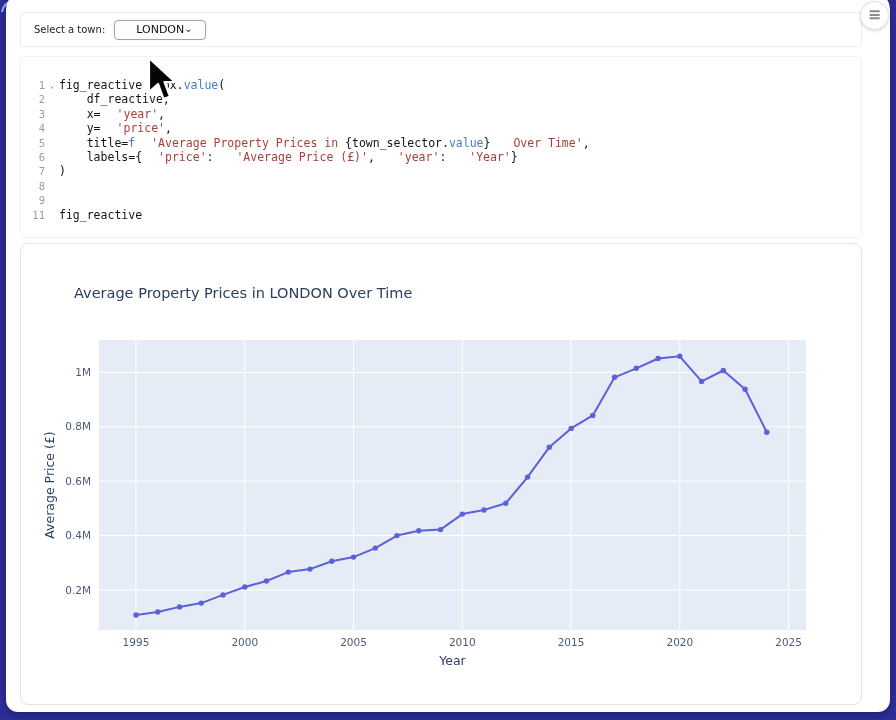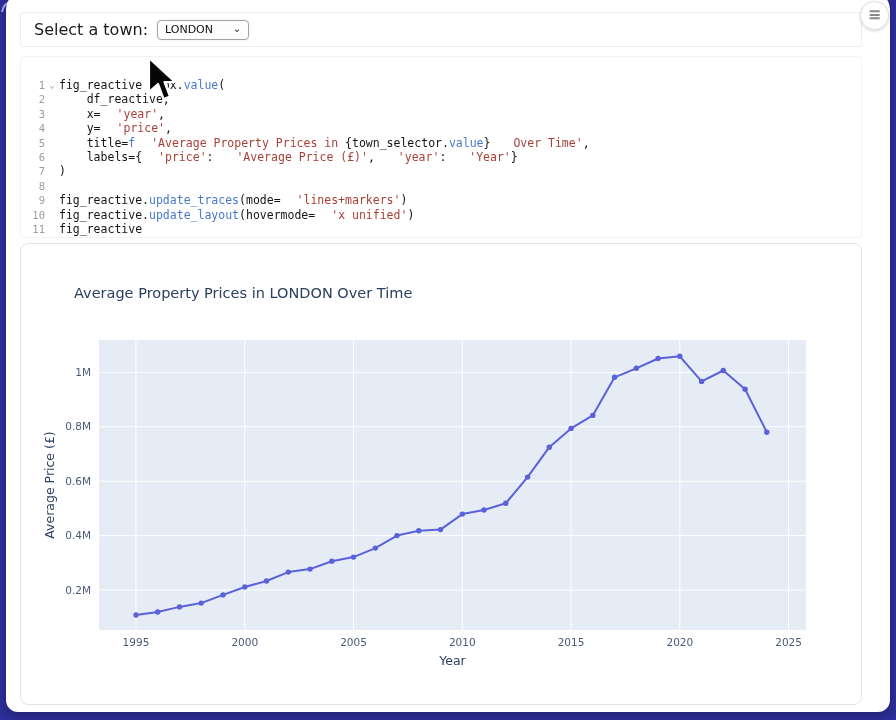--- a/index.html
+++ b/index.html
@@ -20,26 +20,26 @@
     background:#fff;border:1px solid #e2e2e2;box-shadow:0 1px 3px rgba(0,0,0,.16);
     display:flex;align-items:center;justify-content:center;z-index:6;cursor:pointer;
     box-sizing:border-box;
   }
   .menu-btn .glyph{font-size:16px;font-weight:bold;color:#8a8a8a;line-height:1;margin-top:-1px;}
   .row1{
     position:absolute;left:20px;top:12px;width:842px;height:35px;z-index:2;
     background:#fff;border:1px solid #ededed;border-radius:3px;box-sizing:border-box;
     display:flex;align-items:center;padding-left:13px;
   }
-  .row1 .lbl{font-size:16px;color:#1c1c1c;}
+  .row1 .lbl{font-size:10px;color:#1c1c1c;}
   .select{
     margin-left:9px;width:92px;height:20px;box-sizing:border-box;
     border:1px solid #a3a3a3;border-radius:4px;background:#fdfdfd;
     display:flex;align-items:center;justify-content:space-between;
-    padding:0 7px;font-size:11px;color:#101010;cursor:pointer;
+    padding:0 21px;font-size:11px;color:#101010;cursor:pointer;
     box-shadow:0 0 0 2px rgba(0,0,0,0.02);
   }
   .select .chev{font-size:10px;color:#222;line-height:1;margin-top:-2px;}
   .editor{
     position:absolute;left:20px;top:56px;width:842px;height:182px;z-index:2;
     background:#fff;border:1px solid #f3f3f3;border-radius:4px;box-sizing:border-box;
     padding-top:21px;font-family:"DejaVu Sans Mono","Liberation Mono",monospace;
     font-size:11.5px;cursor:text;overflow:hidden;
   }
   .cm-line{display:flex;height:14.4px;line-height:14.4px;white-space:pre;}
@@ -83,22 +83,21 @@
 <div class="editor">
   <div id="code-lines">
       <div class="cm-line"><span class="gut">1</span><span class="fold">⌄</span><span class="codetxt"><span class="tok-p">fig_reactive = px.</span><span class="tok-b">value</span><span class="tok-p">(</span></span></div>
       <div class="cm-line"><span class="gut">2</span><span class="fold"></span><span class="codetxt"><span class="tok-p">    df_reactive,</span></span></div>
       <div class="cm-line"><span class="gut">3</span><span class="fold"></span><span class="codetxt"><span class="tok-p">    x=</span><span class="tok-s">'year'</span><span class="tok-p">,</span></span></div>
       <div class="cm-line"><span class="gut">4</span><span class="fold"></span><span class="codetxt"><span class="tok-p">    y=</span><span class="tok-s">'price'</span><span class="tok-p">,</span></span></div>
       <div class="cm-line"><span class="gut">5</span><span class="fold"></span><span class="codetxt"><span class="tok-p">    title=</span><span class="tok-b">f</span><span class="tok-s">'Average Property Prices in </span><span class="tok-p">{town_selector.</span><span class="tok-b">value</span><span class="tok-p">}</span><span class="tok-s"> Over Time'</span><span class="tok-p">,</span></span></div>
       <div class="cm-line"><span class="gut">6</span><span class="fold"></span><span class="codetxt"><span class="tok-p">    labels={</span><span class="tok-s">'price'</span><span class="tok-p">: </span><span class="tok-s">'Average Price (£)'</span><span class="tok-p">, </span><span class="tok-s">'year'</span><span class="tok-p">: </span><span class="tok-s">'Year'</span><span class="tok-p">}</span></span></div>
       <div class="cm-line"><span class="gut">7</span><span class="fold"></span><span class="codetxt"><span class="tok-p">)</span></span></div>
       <div class="cm-line"><span class="gut">8</span><span class="fold"></span><span class="codetxt"><span class="tok-p"></span></span></div>
-      <div class="cm-line"><span class="gut">9</span><span class="fold"></span><span class="codetxt"><span class="tok-p">fig_reactive.</span><span class="tok-b">update_traces</span><span class="tok-p">(mode=</span><span class="tok-s">'lines+markers'</span><span class="tok-p">)</span></span></div>
-      <div class="cm-line"><span class="gut">10</span><span class="fold"></span><span class="codetxt"><span class="tok-p">fig_reactive.</span><span class="tok-b">update_layout</span><span class="tok-p">(hovermode=</span><span class="tok-s">'x unified'</span><span class="tok-p">)</span></span></div>
+      <div class="cm-line"><span class="gut">9</span><span class="fold"></span></div>
       <div class="cm-line"><span class="gut">11</span><span class="fold"></span><span class="codetxt"><span class="tok-p">fig_reactive</span></span></div>
     </div>
 </div>
 
 <div class="output">
   <svg id="price-chart" width="842" height="460" viewBox="0 0 842 460">
       <rect x="78" y="96" width="707" height="290" fill="#e5ecf6"></rect>
       <line x1="114.98153846153946" x2="114.98153846153946" y1="96" y2="386" stroke="#ffffff" stroke-width="1"></line>
       <line x1="223.7507692307702" x2="223.7507692307702" y1="96" y2="386" stroke="#ffffff" stroke-width="1"></line>
       <line x1="332.520000000001" x2="332.520000000001" y1="96" y2="386" stroke="#ffffff" stroke-width="1"></line>

